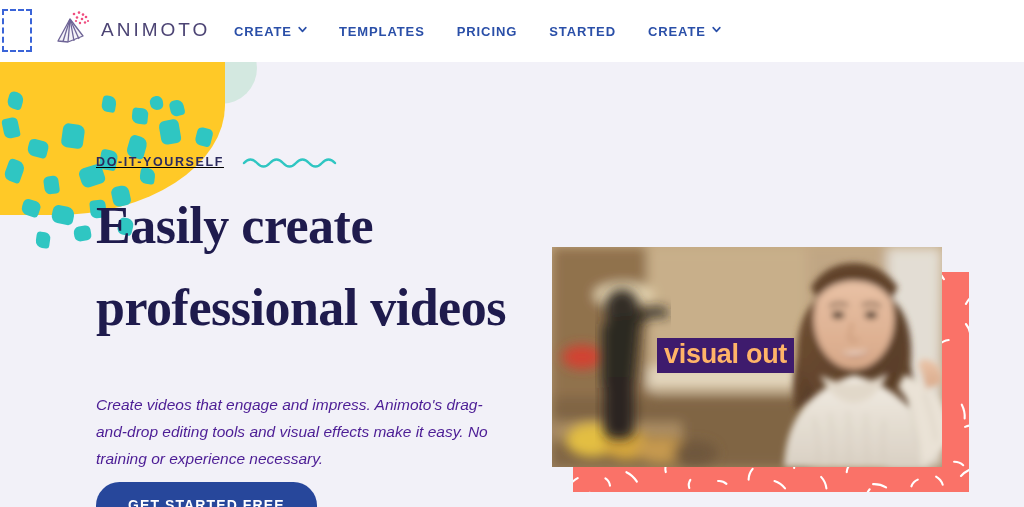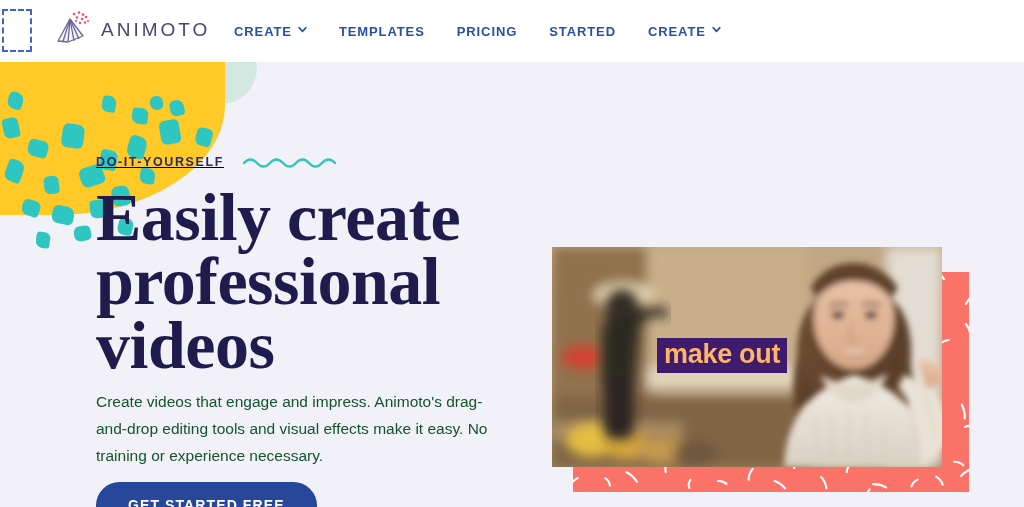--- a/index.html
+++ b/index.html
@@ -61,25 +61,25 @@
   
   .hero-left { position:absolute; left:96px; top:155px; width:420px; z-index:8; }
   .eyebrow-row { display:flex; align-items:center; gap:18px; margin-bottom:16px;text-decoration:underline; }
   .eyebrow {
     font-size:12.5px; font-weight:bold; letter-spacing:1.6px; color:#2b2a5e;
     white-space:nowrap;
   }
   .squiggle { display:block; }
   .headline {
     font-family:"Liberation Serif", serif;
-    font-size:68px; line-height:64px; font-weight:bold;
-    color:#1f1b4d; letter-spacing:-0.5px; margin-bottom:11px;
+    font-size:52px; line-height:82px; font-weight:bold;
+    color:#1f1b4d; letter-spacing:-0.5px; margin-bottom:42px;
   }
   .subcopy {
-    font-size:15.5px; line-height:27px; color:#14532d; width:412px;
+    font-size:15.5px; line-height:27px; color:#4c1d95; width:412px;font-style:italic;
   }
   .cta-btn {
     position:absolute; left:96px; top:482px; z-index:9;
     background:#27479b; color:#fff; border:none;
     font-size:14px; font-weight:bold; letter-spacing:1.1px;
     padding:15px 32px 16px; border-radius:30px; cursor:pointer;
     white-space:nowrap;
   }
 
   
@@ -427,16 +427,16 @@
             <path d="M314 166 q0 32 2 54"></path>
           <path d="M332 172 q-2 28 0 48"></path>
             <path d="M356 150 q8 32 10 52"></path>
           <path d="M372 146 q10 30 12 48"></path>
         </g>
       </g>
 
       <rect x="0" y="0" width="390" height="220" fill="#b08a5e" opacity=".07"></rect>
     </svg>
 
-    <div class="caption">make out</div>
+    <div class="caption">visual out</div>
   </div>
 
 </div>
 
 </body></html>

